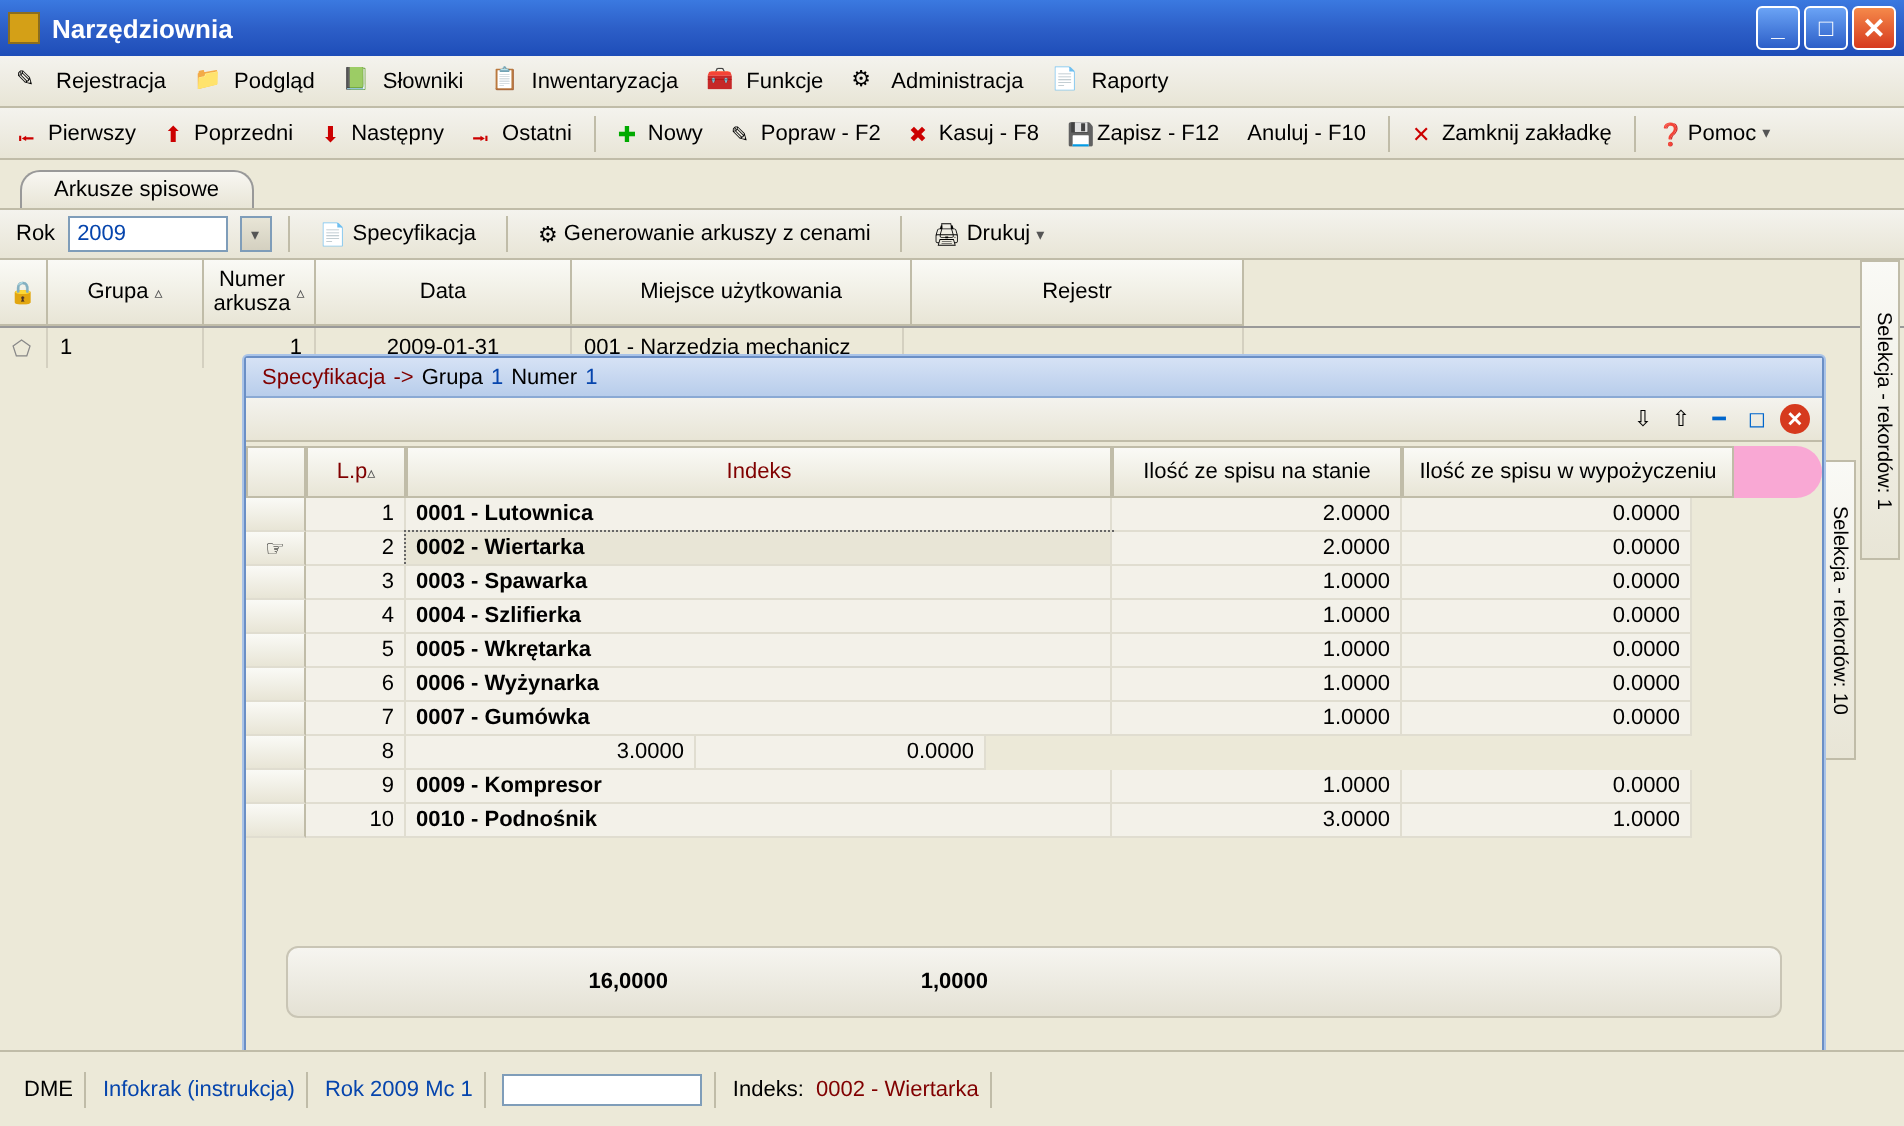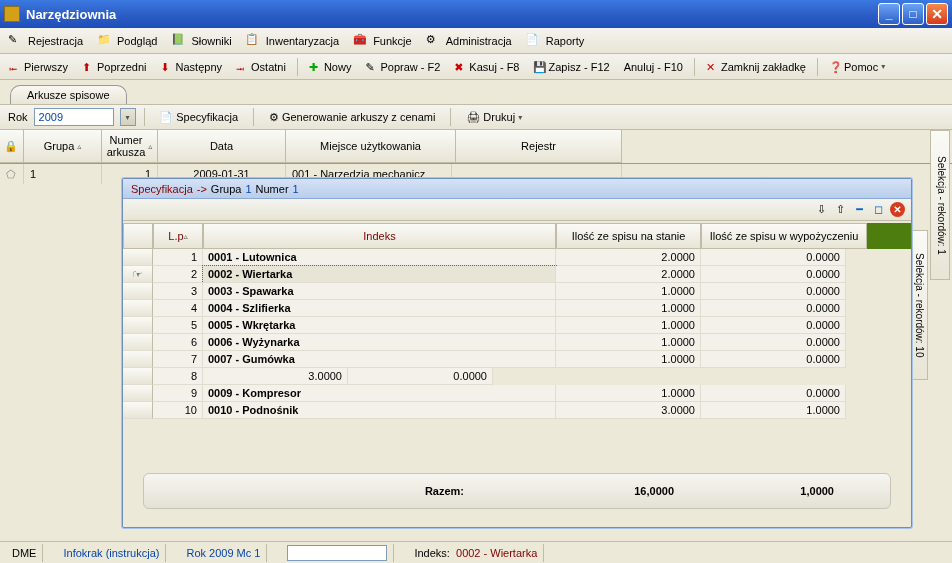--- a/index.html
+++ b/index.html
@@ -43,21 +43,21 @@
 .gr-cell { border-right: 1px solid #d4d0c0; padding: 2px 6px; display: flex; align-items: center; }
 
 .subwin { position: absolute; left: 122px; top: 178px; width: 790px; height: 350px; background: #ece9d8; border: 1px solid #6b8fc5; border-radius: 2px; box-shadow: 0 0 0 1px #a9c3e8; }
 .subwin-title { height: 20px; background: linear-gradient(to bottom, #d6e2f5, #b8cdeb); border-bottom: 1px solid #8aa9d4; display: flex; align-items: center; padding: 0 8px; gap: 4px; font-size: 11px; }
 .subwin-title .maroon { color: #800000; }
 .subwin-title .blue { color: #0645ad; }
 
 .sub-toolbar { height: 22px; background: linear-gradient(to bottom, #f4f3ee, #e8e5d6); border-bottom: 1px solid #c0bca8; display: flex; align-items: center; justify-content: flex-end; padding: 0 6px; gap: 4px; }
 .sub-tb-icon { width: 15px; height: 15px; cursor: pointer; display: flex; align-items: center; justify-content: center; }
 
-.sub-grid-header { display: flex; background: #4d7c0f; margin-top: 2px; }
+.sub-grid-header { display: flex; background: #f9a8d4; margin-top: 2px; border-radius: 17px; }
 .sgh-cell { background: linear-gradient(to bottom, #fafaf6, #e8e5d6); border: 1px solid #c0bca8; padding: 6px 4px; text-align: center; display: flex; align-items: center; justify-content: center; color: #800000; }
 .sgh-mark { width: 30px; }
 .sgh-lp { width: 50px; }
 .sgh-indeks { width: 353px; }
 .sgh-stan { width: 145px; }
 .sgh-wyp { width: 166px; }
 
 .sub-grid-body { }
 .sg-row { display: flex; height: 17px; }
 .sg-row.selected .sgc-indeks { background: #e8e5d6; outline: 1px dotted #666; }
@@ -69,21 +69,21 @@
 
 .totals { position: absolute; left: 20px; bottom: 18px; right: 20px; height: 36px; background: linear-gradient(to bottom, #f6f5f0, #e4e1d4); border: 1px solid #c9c5b5; border-radius: 6px; display: flex; align-items: center; padding: 0 30px; font-size: 15px; font-weight: bold; }
 .totals-label { width: 340px; text-align: right; padding-right: 50px; }
 .totals-v1 { width: 160px; text-align: right; }
 .totals-v2 { width: 160px; text-align: right; }
 
 .side-tab { position: absolute; right: 2px; background: linear-gradient(to bottom, #fafaf6, #e8e5d6); border: 1px solid #c0bca8; width: 20px; writing-mode: vertical-rl; text-orientation: mixed; text-align: center; padding: 6px 2px; font-size: 10px; }
 .side-tab1 { top: 130px; height: 150px; }
 .side-tab2 { top: 232px; height: 150px; right: 24px; }
 
-.statusbar { position: absolute; bottom: 0; left: 0; right: 0; height: 22px; background: #ece9d8; border-top: 1px solid #c0bca8; display: flex; align-items: center; padding: 0 6px; gap: 14px; }
+.statusbar { position: absolute; bottom: 0; left: 0; right: 0; height: 38px; background: #ece9d8; border-top: 1px solid #c0bca8; display: flex; align-items: center; padding: 0 6px; gap: 2px; }
 .sb-cell { padding: 0 6px; border-right: 1px solid #c0bca8; height: 18px; display: flex; align-items: center; }
 .sb-blue { color: #0645ad; }
 .sb-maroon { color: #800000; }
 .sb-input { width: 100px; height: 16px; background: white; border: 1px solid #7f9db9; }
 
 .tri { font-size: 8px; color: #555; }
 </style>
 </head>
 <body>
 
@@ -336,21 +336,20 @@
       <div class="sg-row">
         <div class="sgc sgc-mark"></div>
         <div class="sgc sgc-lp">10</div>
         <div class="sgc sgc-indeks">0010 - Podnośnik</div>
         <div class="sgc sgc-num">3.0000</div>
         <div class="sgc sgc-num">1.0000</div>
       </div>
     </div>
 
   <div class="totals">
-    <div class="totals-label">Razem:</div>
     <div class="totals-v1">16,0000</div>
     <div class="totals-v2">1,0000</div>
   </div>
 </div>
 
 <div class="statusbar">
   <div class="sb-cell">DME</div>
   <div class="sb-cell sb-blue">Infokrak (instrukcja)</div>
   <div class="sb-cell sb-blue">Rok 2009  Mc 1</div>
   <div class="sb-cell">

